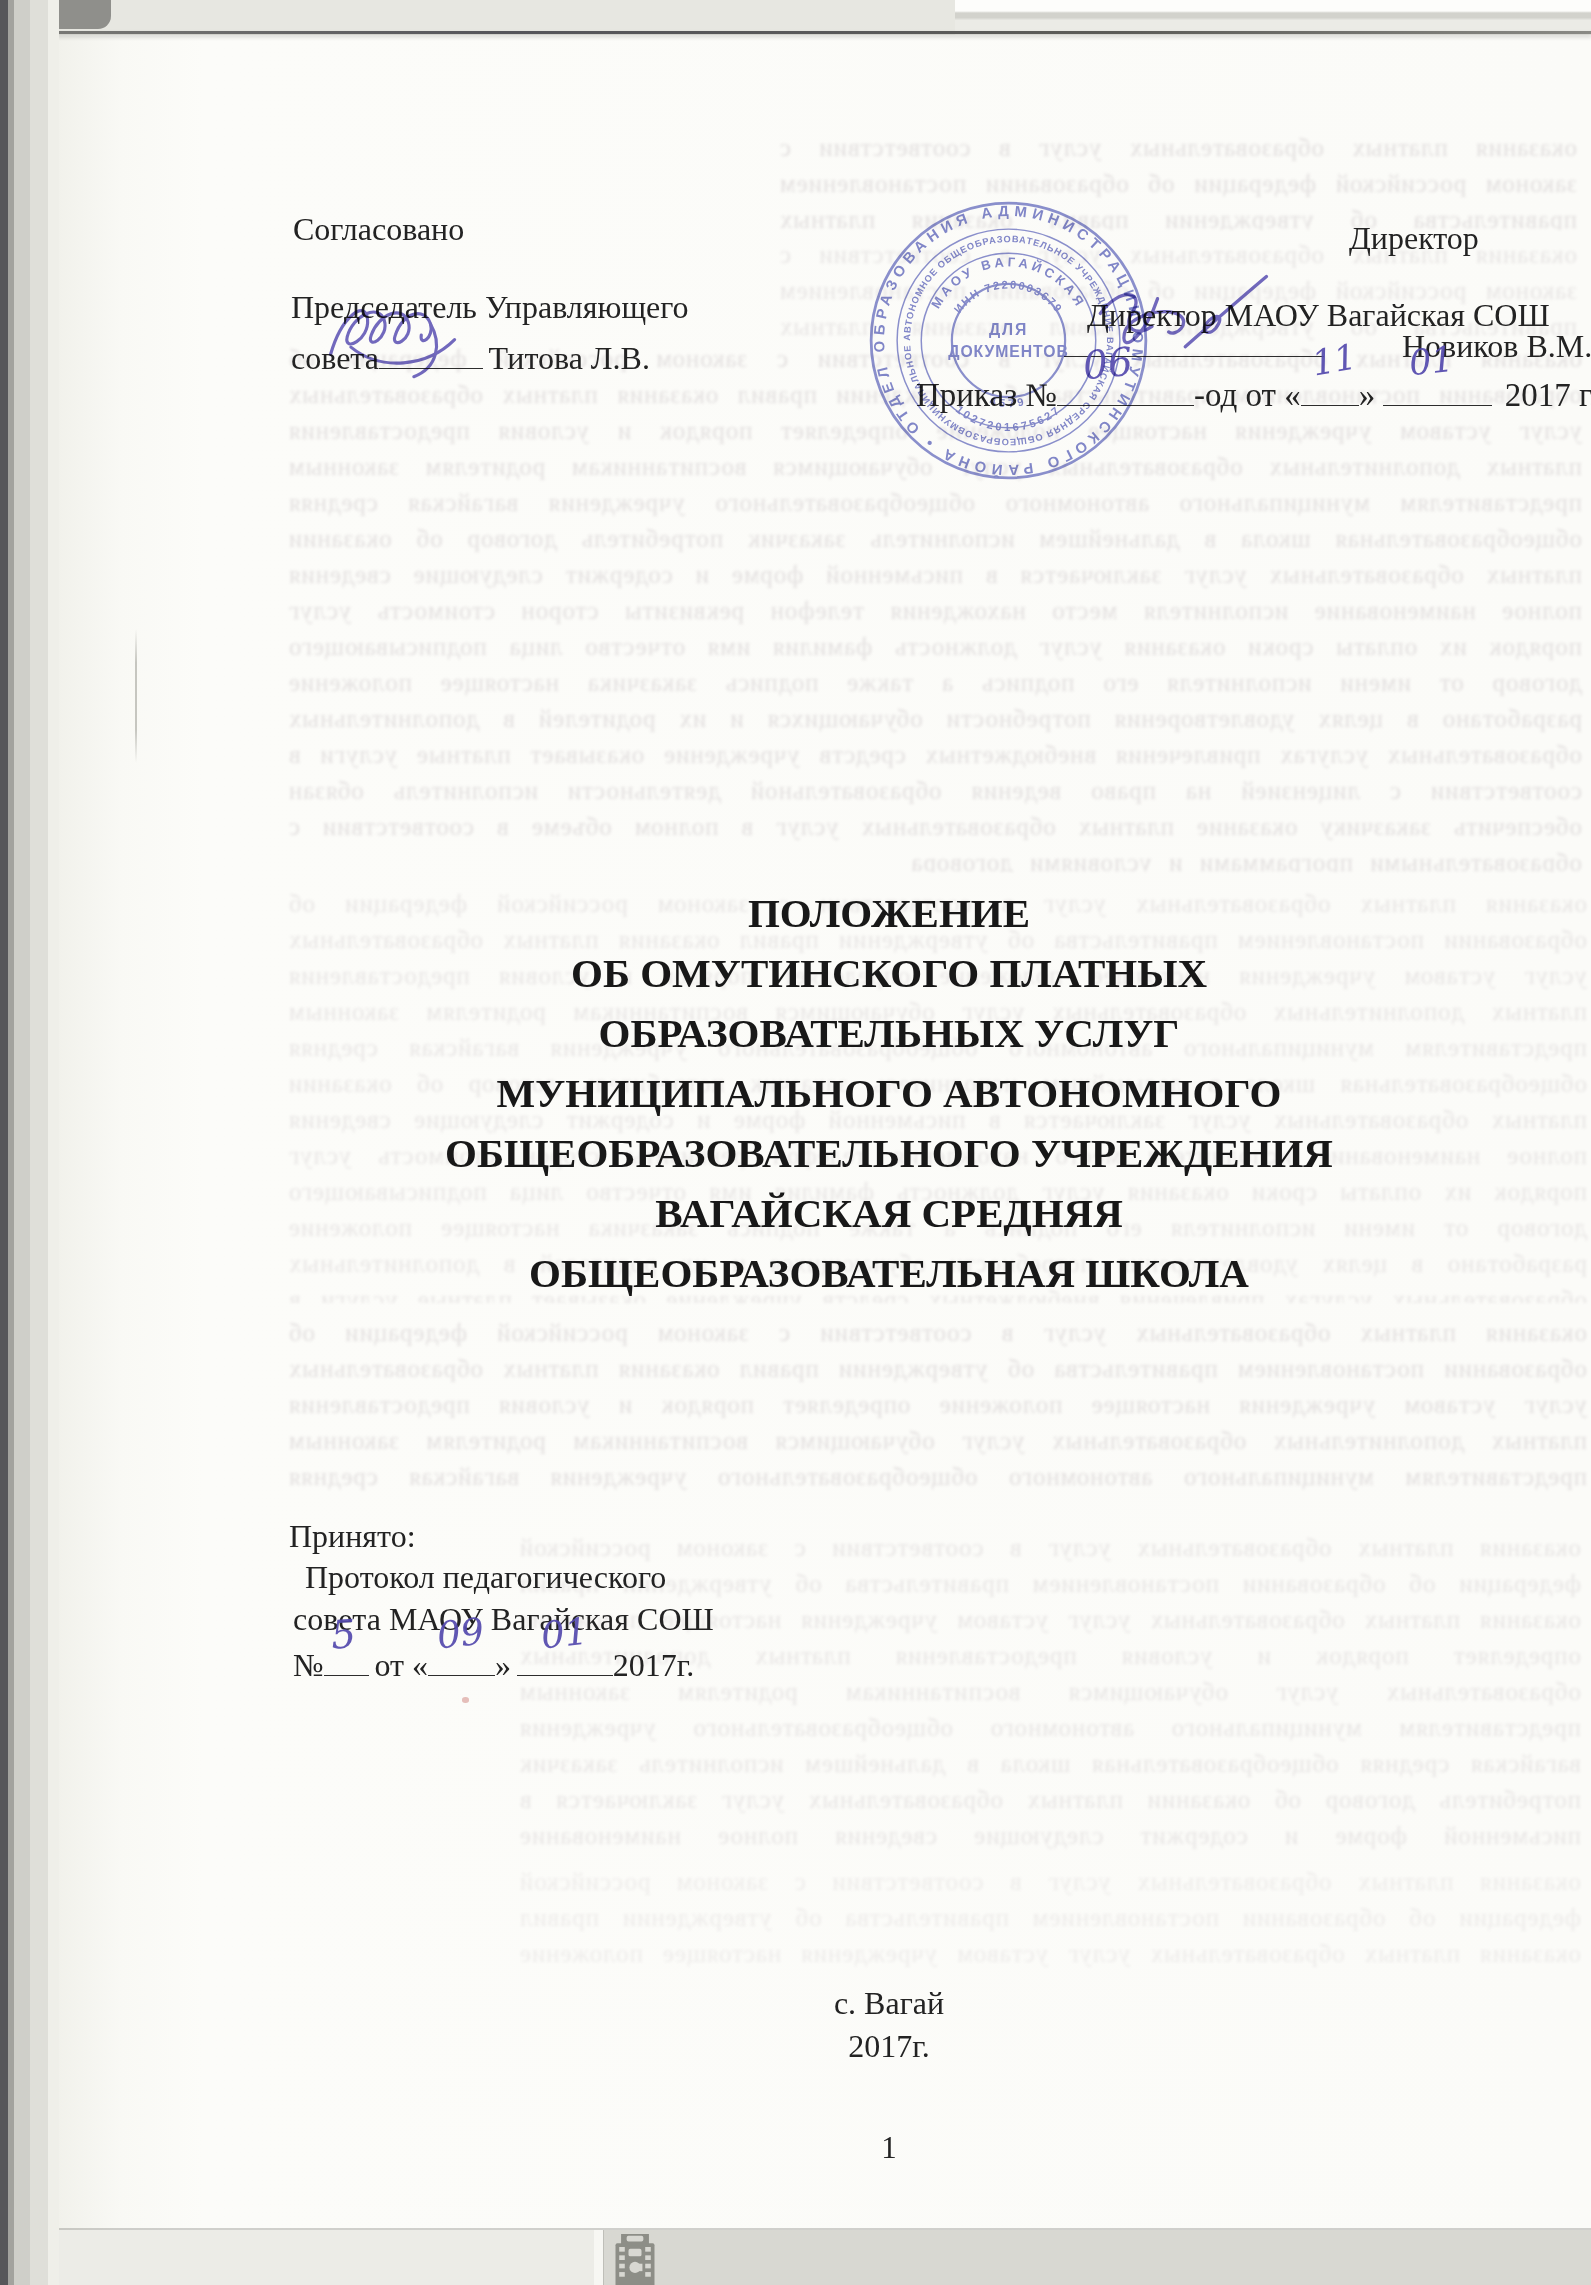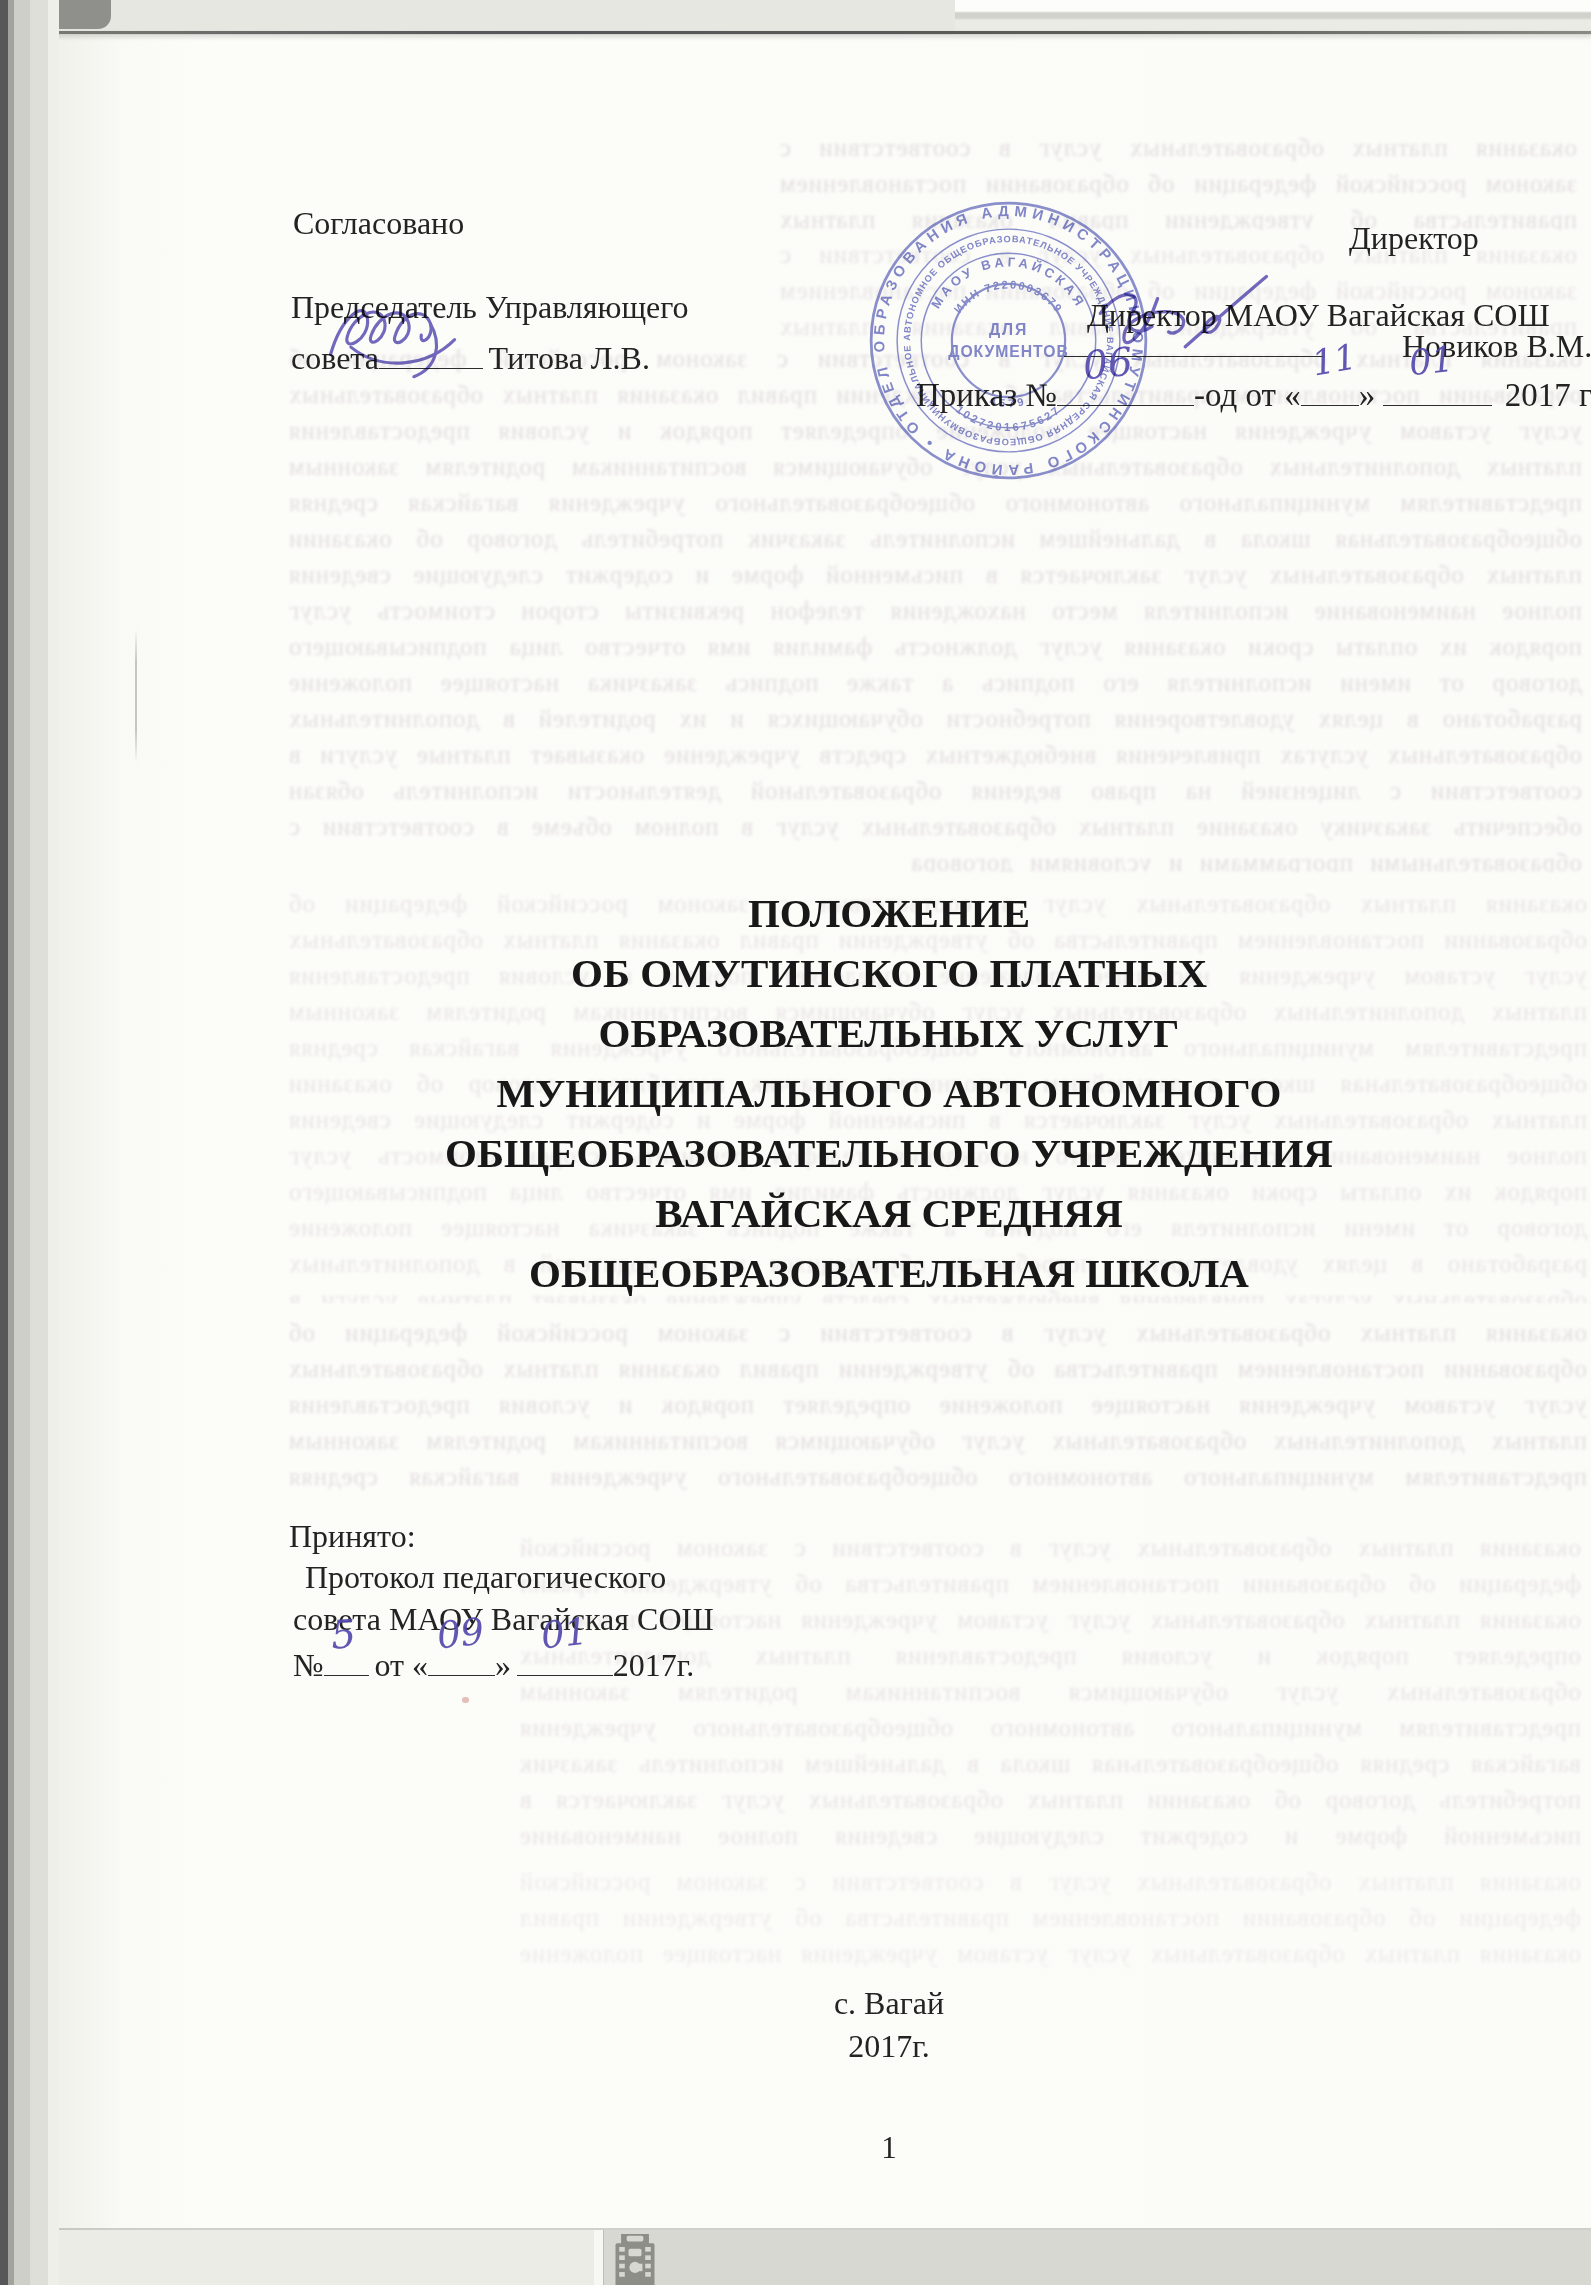--- a/index.html
+++ b/index.html
@@ -57,21 +57,21 @@
   <div class="abs crease"></div>
 
   <div class="ghost dark" style="left:779px;top:130px;width:798px;height:100px;">оказания платных образовательных услуг в соответствии с законом российской федерации об образовании постановлением правительства об утверждении правил оказания платных образовательных услуг уставом учреждения настоящее положение определяет порядок и условия предоставления платных дополнительных образовательных услуг обучающимся воспитанникам родителям законным представителям муниципального автономного общеобразовательного учреждения вагайская средняя общеобразовательная школа в дальнейшем исполнитель заказчик потребитель договор об оказании платных образовательных услуг заключается в письменной форме и содержит следующие сведения полное наименование исполнителя место нахождения телефон реквизиты сторон стоимость услуг порядок их оплаты сроки оказания услуг должность фамилия имя отчество лица подписывающего договор от имени исполнителя его подпись а также подпись заказчика настоящее положение разработано в целях удовлетворения потребности обучающихся и их родителей в дополнительных образовательных услугах привлечения внебюджетных средств учреждение оказывает платные услуги в соответствии с лицензией на право ведения образовательной деятельности исполнитель обязан обеспечить заказчику оказание платных образовательных услуг в полном объеме в соответствии с образовательными программами и условиями договора</div>
   <div class="ghost" style="left:779px;top:237px;width:798px;height:104px;">оказания платных образовательных услуг в соответствии с законом российской федерации об образовании постановлением правительства об утверждении правил оказания платных образовательных услуг уставом учреждения настоящее положение определяет порядок и условия предоставления платных дополнительных образовательных услуг обучающимся воспитанникам родителям законным представителям муниципального автономного общеобразовательного учреждения вагайская средняя общеобразовательная школа в дальнейшем исполнитель заказчик потребитель договор об оказании платных образовательных услуг заключается в письменной форме и содержит следующие сведения полное наименование исполнителя место нахождения телефон реквизиты сторон стоимость услуг порядок их оплаты сроки оказания услуг должность фамилия имя отчество лица подписывающего договор от имени исполнителя его подпись а также подпись заказчика настоящее положение разработано в целях удовлетворения потребности обучающихся и их родителей в дополнительных образовательных услугах привлечения внебюджетных средств учреждение оказывает платные услуги в соответствии с лицензией на право ведения образовательной деятельности исполнитель обязан обеспечить заказчику оказание платных образовательных услуг в полном объеме в соответствии с образовательными программами и условиями договора</div>
   <div class="ghost dark" style="left:288px;top:341px;width:1294px;height:531px;">оказания платных образовательных услуг в соответствии с законом российской федерации об образовании постановлением правительства об утверждении правил оказания платных образовательных услуг уставом учреждения настоящее положение определяет порядок и условия предоставления платных дополнительных образовательных услуг обучающимся воспитанникам родителям законным представителям муниципального автономного общеобразовательного учреждения вагайская средняя общеобразовательная школа в дальнейшем исполнитель заказчик потребитель договор об оказании платных образовательных услуг заключается в письменной форме и содержит следующие сведения полное наименование исполнителя место нахождения телефон реквизиты сторон стоимость услуг порядок их оплаты сроки оказания услуг должность фамилия имя отчество лица подписывающего договор от имени исполнителя его подпись а также подпись заказчика настоящее положение разработано в целях удовлетворения потребности обучающихся и их родителей в дополнительных образовательных услугах привлечения внебюджетных средств учреждение оказывает платные услуги в соответствии с лицензией на право ведения образовательной деятельности исполнитель обязан обеспечить заказчику оказание платных образовательных услуг в полном объеме в соответствии с образовательными программами и условиями договора</div>
   <div class="ghost" style="left:288px;top:886px;width:1299px;height:417px;">оказания платных образовательных услуг в соответствии с законом российской федерации об образовании постановлением правительства об утверждении правил оказания платных образовательных услуг уставом учреждения настоящее положение определяет порядок и условия предоставления платных дополнительных образовательных услуг обучающимся воспитанникам родителям законным представителям муниципального автономного общеобразовательного учреждения вагайская средняя общеобразовательная школа в дальнейшем исполнитель заказчик потребитель договор об оказании платных образовательных услуг заключается в письменной форме и содержит следующие сведения полное наименование исполнителя место нахождения телефон реквизиты сторон стоимость услуг порядок их оплаты сроки оказания услуг должность фамилия имя отчество лица подписывающего договор от имени исполнителя его подпись а также подпись заказчика настоящее положение разработано в целях удовлетворения потребности обучающихся и их родителей в дополнительных образовательных услугах привлечения внебюджетных средств учреждение оказывает платные услуги в соответствии с лицензией на право ведения образовательной деятельности исполнитель обязан обеспечить заказчику оказание платных образовательных услуг в полном объеме в соответствии с образовательными программами и условиями договора</div>
   <div class="ghost dark" style="left:288px;top:1315px;width:1299px;height:178px;">оказания платных образовательных услуг в соответствии с законом российской федерации об образовании постановлением правительства об утверждении правил оказания платных образовательных услуг уставом учреждения настоящее положение определяет порядок и условия предоставления платных дополнительных образовательных услуг обучающимся воспитанникам родителям законным представителям муниципального автономного общеобразовательного учреждения вагайская средняя общеобразовательная школа в дальнейшем исполнитель заказчик потребитель договор об оказании платных образовательных услуг заключается в письменной форме и содержит следующие сведения полное наименование исполнителя место нахождения телефон реквизиты сторон стоимость услуг порядок их оплаты сроки оказания услуг должность фамилия имя отчество лица подписывающего договор от имени исполнителя его подпись а также подпись заказчика настоящее положение разработано в целях удовлетворения потребности обучающихся и их родителей в дополнительных образовательных услугах привлечения внебюджетных средств учреждение оказывает платные услуги в соответствии с лицензией на право ведения образовательной деятельности исполнитель обязан обеспечить заказчику оказание платных образовательных услуг в полном объеме в соответствии с образовательными программами и условиями договора</div>
   <div class="ghost" style="left:519px;top:1530px;width:1062px;height:320px;">оказания платных образовательных услуг в соответствии с законом российской федерации об образовании постановлением правительства об утверждении правил оказания платных образовательных услуг уставом учреждения настоящее положение определяет порядок и условия предоставления платных дополнительных образовательных услуг обучающимся воспитанникам родителям законным представителям муниципального автономного общеобразовательного учреждения вагайская средняя общеобразовательная школа в дальнейшем исполнитель заказчик потребитель договор об оказании платных образовательных услуг заключается в письменной форме и содержит следующие сведения полное наименование исполнителя место нахождения телефон реквизиты сторон стоимость услуг порядок их оплаты сроки оказания услуг должность фамилия имя отчество лица подписывающего договор от имени исполнителя его подпись а также подпись заказчика настоящее положение разработано в целях удовлетворения потребности обучающихся и их родителей в дополнительных образовательных услугах привлечения внебюджетных средств учреждение оказывает платные услуги в соответствии с лицензией на право ведения образовательной деятельности исполнитель обязан обеспечить заказчику оказание платных образовательных услуг в полном объеме в соответствии с образовательными программами и условиями договора</div>
   <div class="ghost dim" style="left:519px;top:1864px;width:1062px;height:104px;">оказания платных образовательных услуг в соответствии с законом российской федерации об образовании постановлением правительства об утверждении правил оказания платных образовательных услуг уставом учреждения настоящее положение определяет порядок и условия предоставления платных дополнительных образовательных услуг обучающимся воспитанникам родителям законным представителям муниципального автономного общеобразовательного учреждения вагайская средняя общеобразовательная школа в дальнейшем исполнитель заказчик потребитель договор об оказании платных образовательных услуг заключается в письменной форме и содержит следующие сведения полное наименование исполнителя место нахождения телефон реквизиты сторон стоимость услуг порядок их оплаты сроки оказания услуг должность фамилия имя отчество лица подписывающего договор от имени исполнителя его подпись а также подпись заказчика настоящее положение разработано в целях удовлетворения потребности обучающихся и их родителей в дополнительных образовательных услугах привлечения внебюджетных средств учреждение оказывает платные услуги в соответствии с лицензией на право ведения образовательной деятельности исполнитель обязан обеспечить заказчику оказание платных образовательных услуг в полном объеме в соответствии с образовательными программами и условиями договора</div>
 
-  <div class="t" style="left:293px;top:205px;">Согласовано</div>
+  <div class="t" style="left:293px;top:211px;">Согласовано</div>
   <div class="t" style="left:291px;top:289px;">Председатель Управляющего</div>
   <div class="t row" style="left:291px;top:335px;">
     <span>совета</span>
     <span class="blank" style="width:104px;height:33px;"></span>
     <span style="margin-left:5.6px;">Титова Л.В.</span>
   </div>
   <svg class="sig" style="left:323px;top:286px;" width="153" height="100" viewBox="0 0 165 108">
     <g fill="none" stroke="#5b51b8" stroke-width="3.4" stroke-linecap="round" opacity="0.85">
       <path d="M8,74 C20,32 46,14 48,36 C50,58 22,72 26,55 C32,32 60,18 66,37 C72,56 46,70 52,53 C60,30 86,20 92,39 C98,58 72,70 78,53 C86,28 110,22 116,41 C120,56 104,66 106,53"></path>
       <path d="M30,66 C62,92 112,88 142,58"></path>

